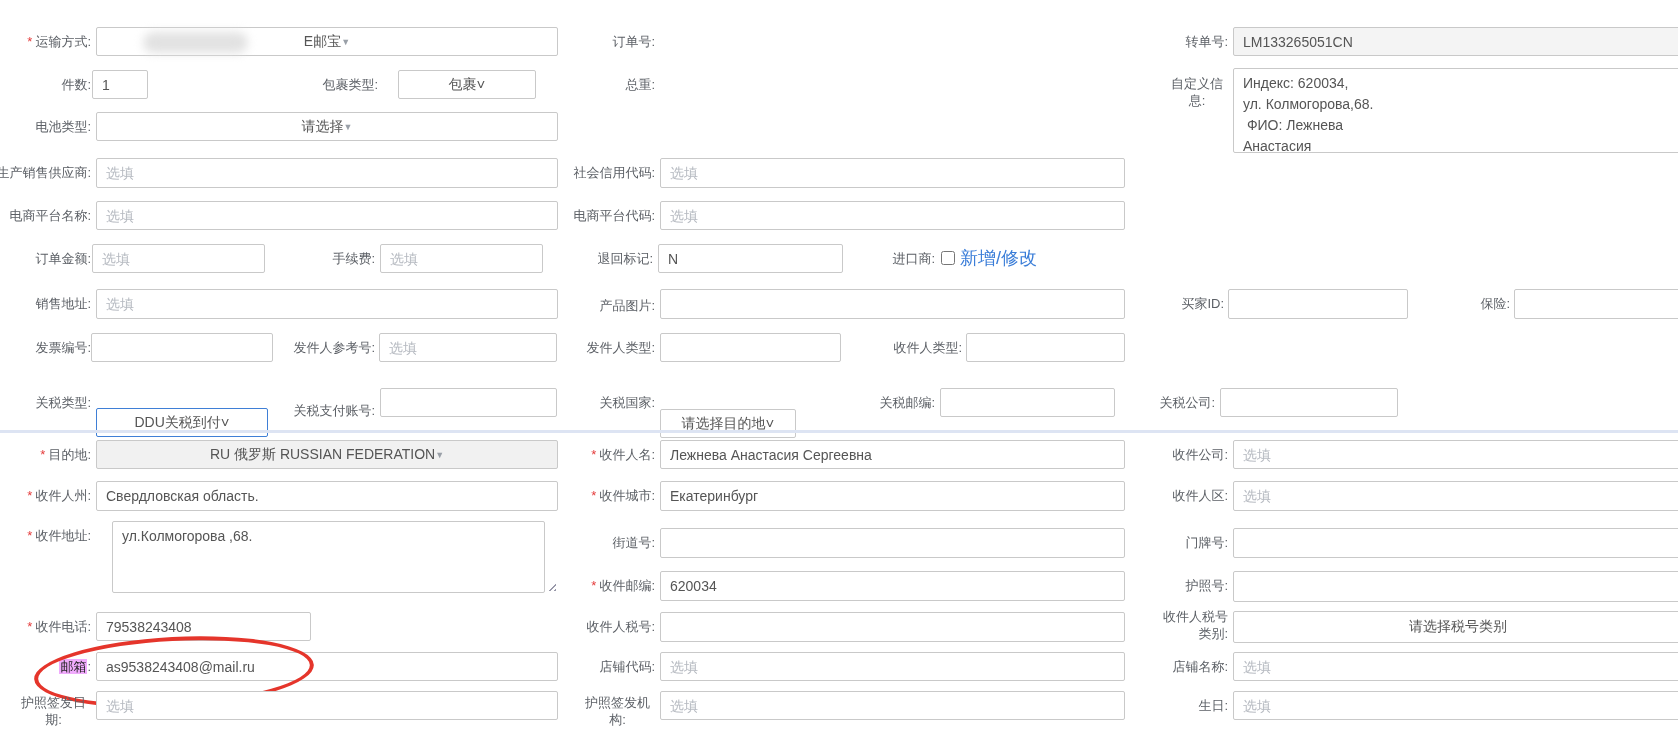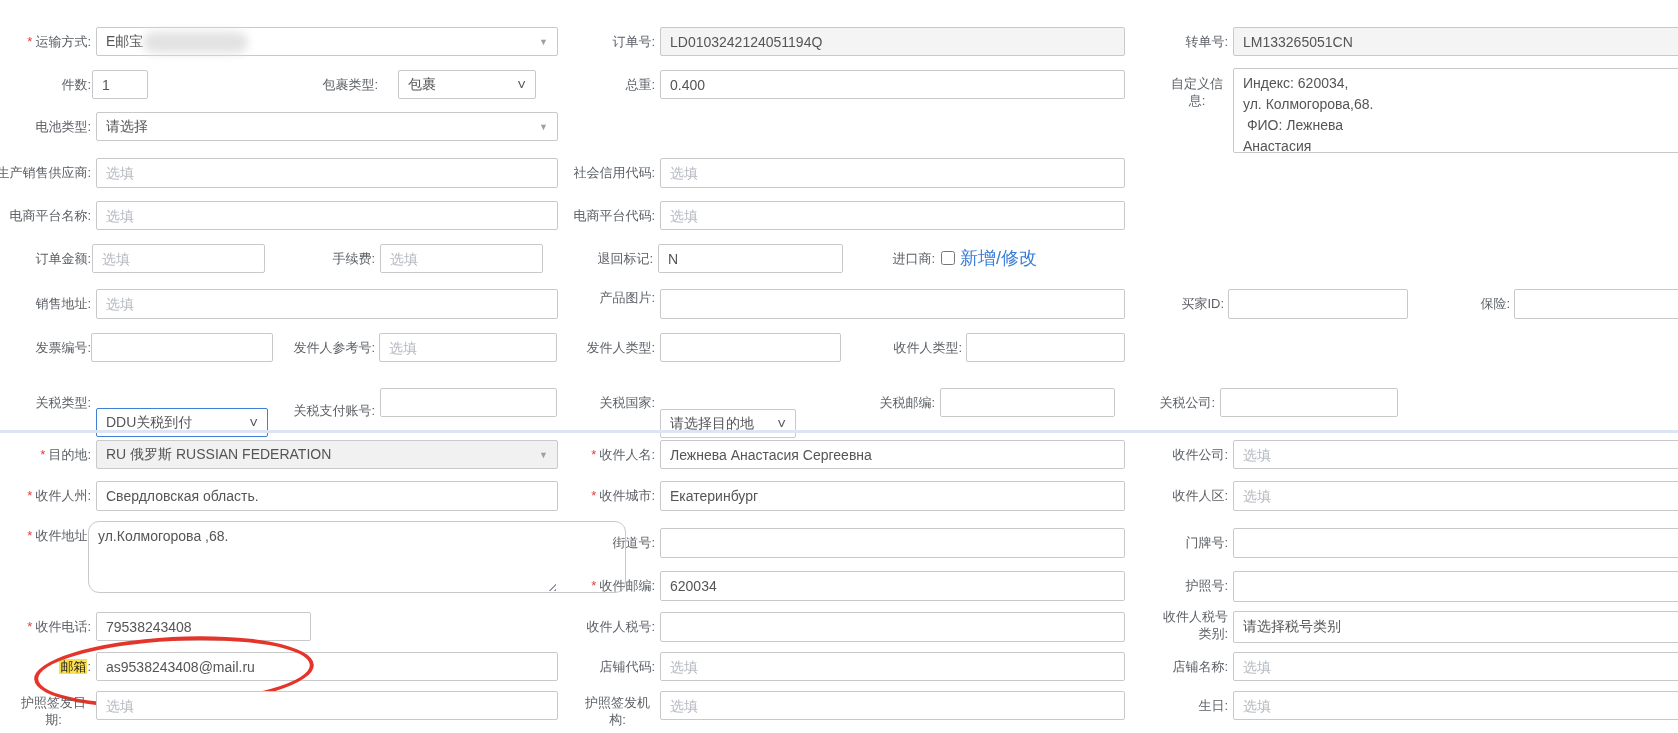--- a/index.html
+++ b/index.html
@@ -9,65 +9,63 @@
   .lb.wrap{white-space:normal;line-height:17px;text-align:center;}
   .lb.wrap.tr{text-align:right;}
   .req{color:#e43b3b;margin-right:3px;font-style:normal;}
   .req:empty{display:none;}
   .in{position:absolute;box-sizing:border-box;border:1px solid #c9c9c9;background:#fff;height:29px;
       padding:0 9px;font-size:14px;color:#555;font-family:inherit;border-radius:2px;outline:none;}
   .in::placeholder{color:#b5b9c0;opacity:1;}
   .ro{background:#f4f4f4;}
   .sel{position:absolute;box-sizing:border-box;border:1px solid #c9c9c9;background:#fff;height:29px;
        padding:0 9px;font-size:14px;color:#555;display:flex;align-items:center;
-       justify-content:space-between;border-radius:2px;cursor:pointer;}
+       justify-content:center;border-radius:2px;cursor:pointer;}
   .sel.grey{background:#f1f1f1;}
   .sel.focus{border-color:#3f7fd6;}
   .caret{font-size:9px;color:#9aa0a8;}
   .chev{font-size:15px;color:#555;}
   .ta{position:absolute;box-sizing:border-box;border:1px solid #c9c9c9;padding:4px 9px;font-size:14px;
       color:#555;font-family:inherit;line-height:21px;resize:none;overflow:hidden;background:#fff;
       border-radius:2px;outline:none;}
   .divider{position:absolute;left:0;top:430px;width:1678px;height:3px;background:#dde4f3;}
   .link{position:absolute;font-size:18px;color:#3a7dd8;line-height:29px;cursor:pointer;}
   .cb{position:absolute;width:14px;height:14px;margin:0;}
-  .hl{background:#fde047;color:#222;padding:0 1px;}
+  .hl{background:#f0abfc;color:#222;padding:0 1px;}
   .ellipse{position:absolute;left:34px;top:637px;width:272px;height:62px;border:4px solid #e5352b;
            border-radius:50%;transform:rotate(-3deg);pointer-events:none;}
   .blur{position:absolute;left:46px;top:4px;width:105px;height:21px;background:#e2e2e2;
         border-radius:11px;filter:blur(5px);}
   .grip{position:absolute;width:10px;height:10px;
         background:repeating-linear-gradient(135deg,transparent 0 2px,#99a 2px 3.5px);
         clip-path:polygon(100% 0,100% 100%,0 100%);cursor:nwse-resize;}
 </style>
 </head>
 <body>
 
 <div class="form">
 
   <label class="lb" style="right:1587px;top:27px"><i class="req">*</i><span>运输方式:</span></label>
   <div class="sel" style="left:96px;top:27px;width:462px">
     <span>E邮宝</span>
     <span class="caret">▼</span>
     <i class="blur"></i>
   </div>
   <label class="lb" style="right:1023px;top:27px"><span>订单号:</span></label>
-  <input class="in ro" style="left: 660px; top: 27px; width: 465px;" readonly="" value="LD0103242124051194Q">
   <label class="lb" style="right:450px;top:27px"><span>转单号:</span></label>
   <input class="in ro" style="left: 1233px; top: 27px; width: 450px;" readonly="" value="LM133265051CN">
 
   <label class="lb" style="right:1587px;top:70px"><span>件数:</span></label>
   <input class="in" style="left: 92px; top: 70px; width: 56px;" value="1">
   <label class="lb" style="right:1300px;top:70px"><span>包裹类型:</span></label>
   <div class="sel" style="left:398px;top:70px;width:138px">
     <span>包裹</span>
     <span class="chev">˅</span>
   </div>
   <label class="lb" style="right:1023px;top:70px"><span>总重:</span></label>
-  <input class="in" style="left: 660px; top: 70px; width: 465px;" value="0.400">
   <label class="lb wrap" style="right:450px;top:75px;width:62px"><span>自定义信息:</span></label>
   <textarea class="ta" style="left: 1233px; top: 68px; width: 450px; height: 85px;">Индекс: 620034,
 ул. Колмогорова,68.
  ФИО: Лежнева
 Анастасия</textarea>
 
   <label class="lb" style="right:1587px;top:112px"><span>电池类型:</span></label>
   <div class="sel" style="left:96px;top:112px;width:462px">
     <span>请选择</span>
     <span class="caret">▼</span>
@@ -88,21 +86,21 @@
   <label class="lb" style="right:1303px;top:244px"><span>手续费:</span></label>
   <input class="in" style="left: 380px; top: 244px; width: 163px;" placeholder="选填">
   <label class="lb" style="right:1025px;top:244px"><span>退回标记:</span></label>
   <input class="in" style="left: 658px; top: 244px; width: 185px;" value="N">
   <label class="lb" style="right:743px;top:244px"><span>进口商:</span></label>
   <input type="checkbox" class="cb" style="left: 941px; top: 251px;">
   <span class="link" style="left:960px;top:244px">新增/修改</span>
 
   <label class="lb" style="right:1587px;top:289px"><span>销售地址:</span></label>
   <input class="in" style="left: 96px; top: 289px; width: 462px; height: 30px;" placeholder="选填">
-  <label class="lb" style="right:1023px;top:283px"><span>产品图片:</span></label>
+  <label class="lb" style="right:1023px;top:291px"><span>产品图片:</span></label>
   <input class="in" style="left: 660px; top: 289px; width: 465px; height: 30px;">
   <label class="lb" style="right:454px;top:289px"><span>买家ID:</span></label>
   <input class="in" style="left: 1228px; top: 289px; width: 180px; height: 30px;">
   <label class="lb" style="right:168px;top:289px"><span>保险:</span></label>
   <input class="in" style="left: 1514px; top: 289px; width: 172px; height: 30px;">
 
   <label class="lb" style="right:1587px;top:333px"><span>发票编号:</span></label>
   <input class="in" style="left: 91px; top: 333px; width: 182px;">
   <label class="lb" style="right:1303px;top:333px"><span>发件人参考号:</span></label>
   <input class="in" style="left: 379px; top: 333px; width: 178px;" placeholder="选填">
@@ -141,21 +139,21 @@
   <input class="in" style="left: 1233px; top: 440px; width: 450px;" placeholder="选填">
 
   <label class="lb" style="right:1587px;top:481px"><i class="req">*</i><span>收件人州:</span></label>
   <input class="in" style="left: 96px; top: 481px; width: 462px; height: 30px;" value="Свердловская область.">
   <label class="lb" style="right:1023px;top:481px"><i class="req">*</i><span>收件城市:</span></label>
   <input class="in" style="left: 660px; top: 481px; width: 465px; height: 30px;" value="Екатеринбург">
   <label class="lb" style="right:450px;top:481px"><span>收件人区:</span></label>
   <input class="in" style="left: 1233px; top: 481px; width: 450px; height: 30px;" placeholder="选填">
 
   <label class="lb" style="right:1587px;top:521px"><i class="req">*</i><span>收件地址:</span></label>
-  <textarea class="ta" style="left: 88px; top: 521px; width: 538px; height: 72px; border-radius: 11px;">ул.Колмогорова ,68.</textarea>
+  <textarea class="ta" style="left: 112px; top: 521px; width: 433px; height: 72px;">ул.Колмогорова ,68.</textarea>
   <div class="grip" style="left:546px;top:581px"></div>
   <label class="lb" style="right:1023px;top:528px"><span>街道号:</span></label>
   <input class="in" style="left: 660px; top: 528px; width: 465px; height: 30px;">
   <label class="lb" style="right:450px;top:528px"><span>门牌号:</span></label>
   <input class="in" style="left: 1233px; top: 528px; width: 450px; height: 30px;">
 
   <label class="lb" style="right:1023px;top:571px"><i class="req">*</i><span>收件邮编:</span></label>
   <input class="in" style="left: 660px; top: 571px; width: 465px; height: 30px;" value="620034">
   <label class="lb" style="right:450px;top:571px"><span>护照号:</span></label>
   <input class="in" style="left: 1233px; top: 571px; width: 450px; height: 31px;">

